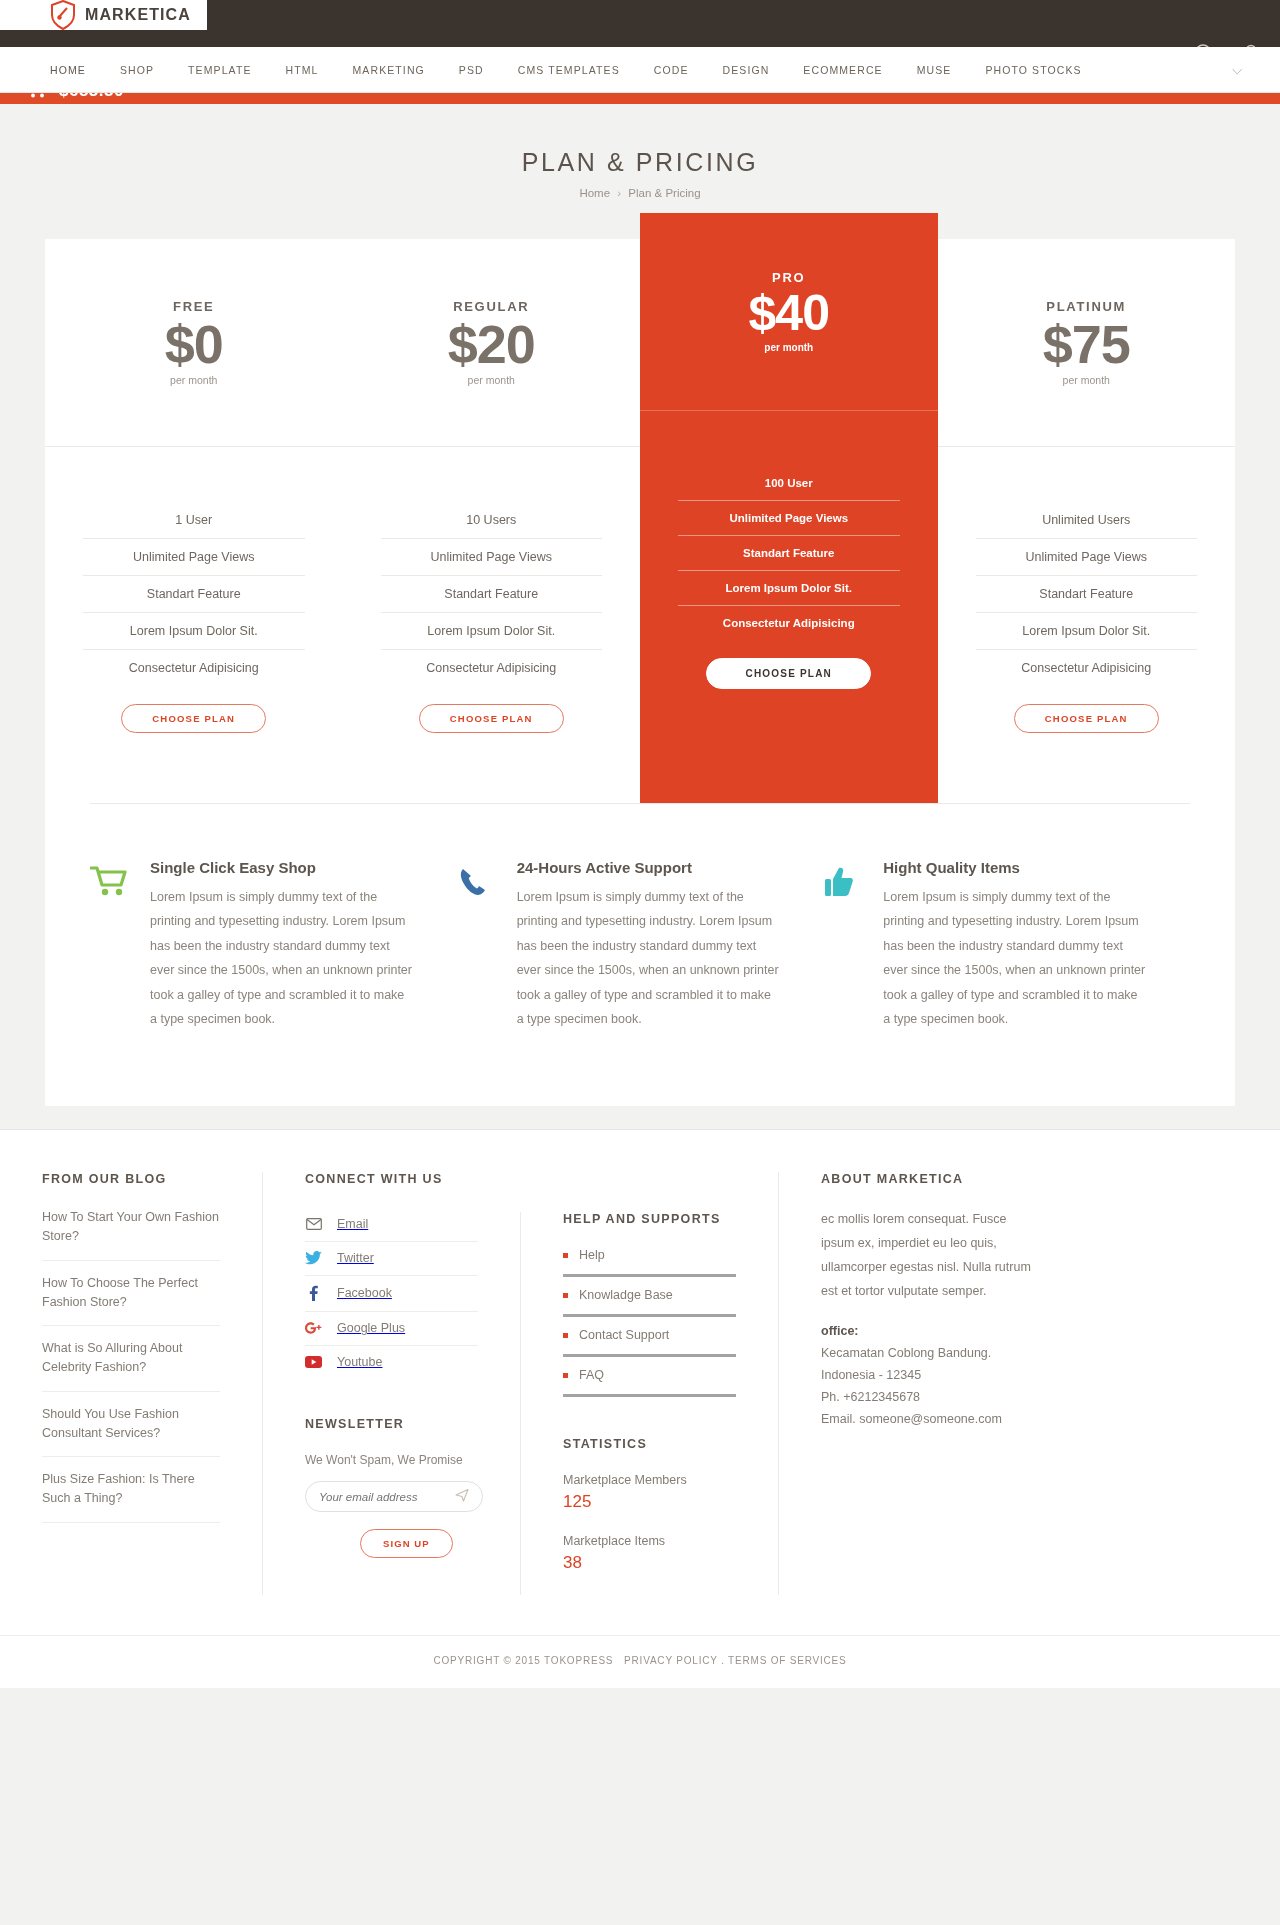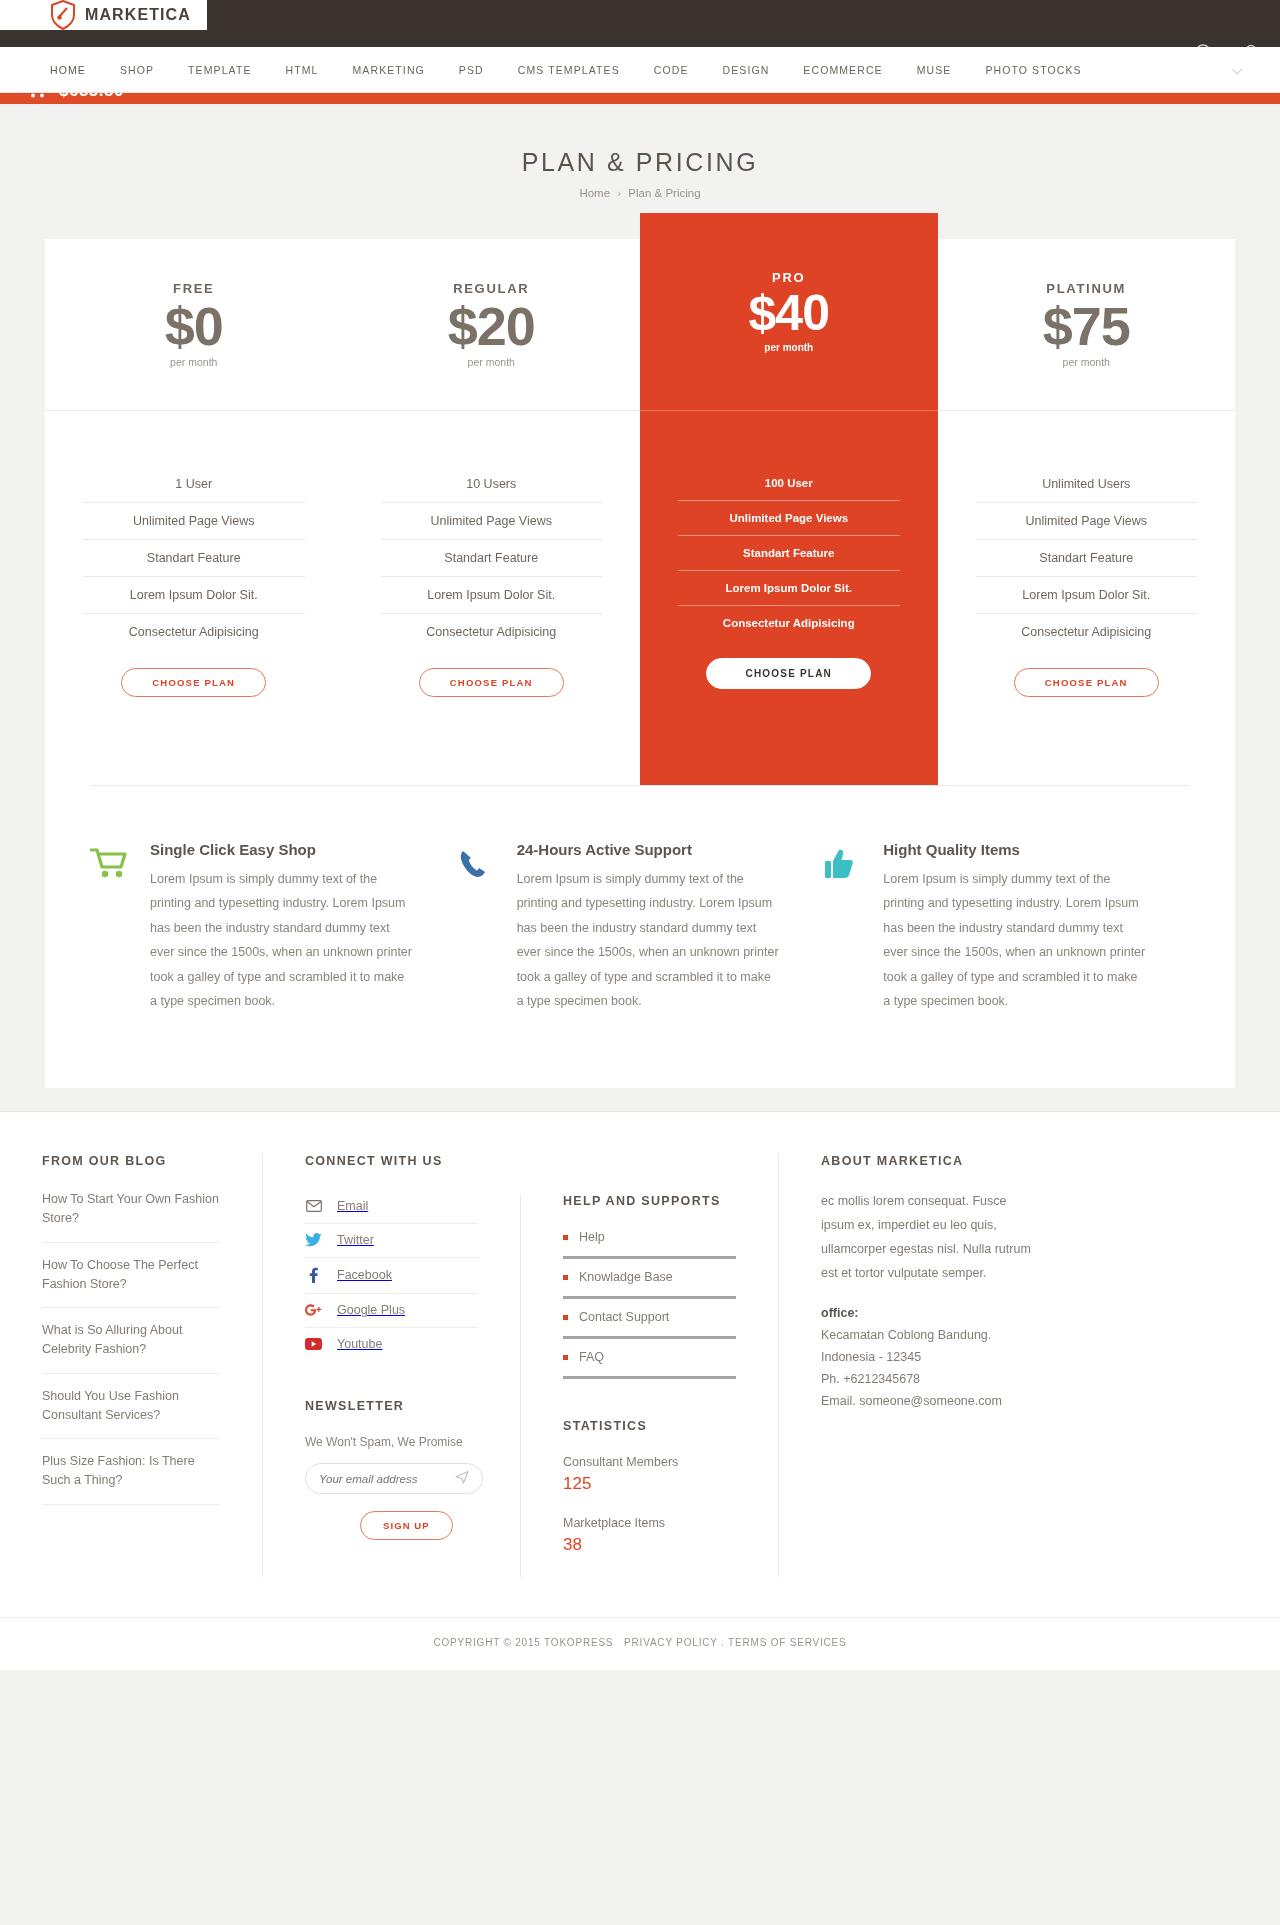--- a/index.html
+++ b/index.html
@@ -46,21 +46,21 @@
     font-size: 25px; letter-spacing: 2.6px; color: #5c544c; font-weight: normal;
   }
   .crumbs { margin-top: 10px; font-size: 11.5px; color: #9a938b; }
   .crumbs .sep { margin: 0 4px; color: #b6afa7; }
 
   
   .content { width: 1190px; margin: 0 auto; }
   .pricing { background: #fff; display: flex; position: relative; }
   .col { width: 25%; position: relative; }
   .col .head {
-    height: 172px; display: flex; flex-direction: column; align-items: center;
+    height: 208px; display: flex; flex-direction: column; align-items: center;
     justify-content: center; border-bottom: 1px solid #ece9e4;
   }
   .col .title {
     font-size: 13px; letter-spacing: 1.7px; color: #6e665e; font-weight: bold; margin-bottom: 2px;
   }
   .price { font-size: 54px; color: #7a7168; font-weight: bold; letter-spacing: -1px; line-height: 1.05; }
   .per { font-size: 10.5px; color: #9c958d; margin-top: 2px; }
   .col.featured { background: #dd4324; margin-top: -26px; padding-bottom: 26px; z-index: 3; }
   .col.featured .head { border-bottom-color: rgba(255,255,255,.25); height: 198px; }
   .col.featured .title, .col.featured .price, .col.featured .per { color: #fff; }
@@ -426,21 +426,21 @@
         <a class="help-item" href="#">
           <i class="bullet"></i>
           <span>Contact Support</span>
         </a>
         <a class="help-item" href="#">
           <i class="bullet"></i>
           <span>FAQ</span>
         </a>
 
         <h4 class="stats-title">STATISTICS</h4>
-        <div class="stat-lbl">Consultant Members</div>
+        <div class="stat-lbl">Marketplace Members</div>
         <div class="stat-val">125</div>
         <div class="stat-lbl">Marketplace Items</div>
         <div class="stat-val">38</div>
       </div>
 
       <div class="fcol c4">
         <h4>ABOUT MARKETICA</h4>
         <p class="about-p">ec mollis lorem consequat. Fusce ipsum ex, imperdiet eu leo quis, ullamcorper egestas nisl. Nulla rutrum est et tortor vulputate semper.</p>
         <div class="about-office">
           <b>office:</b><br>

